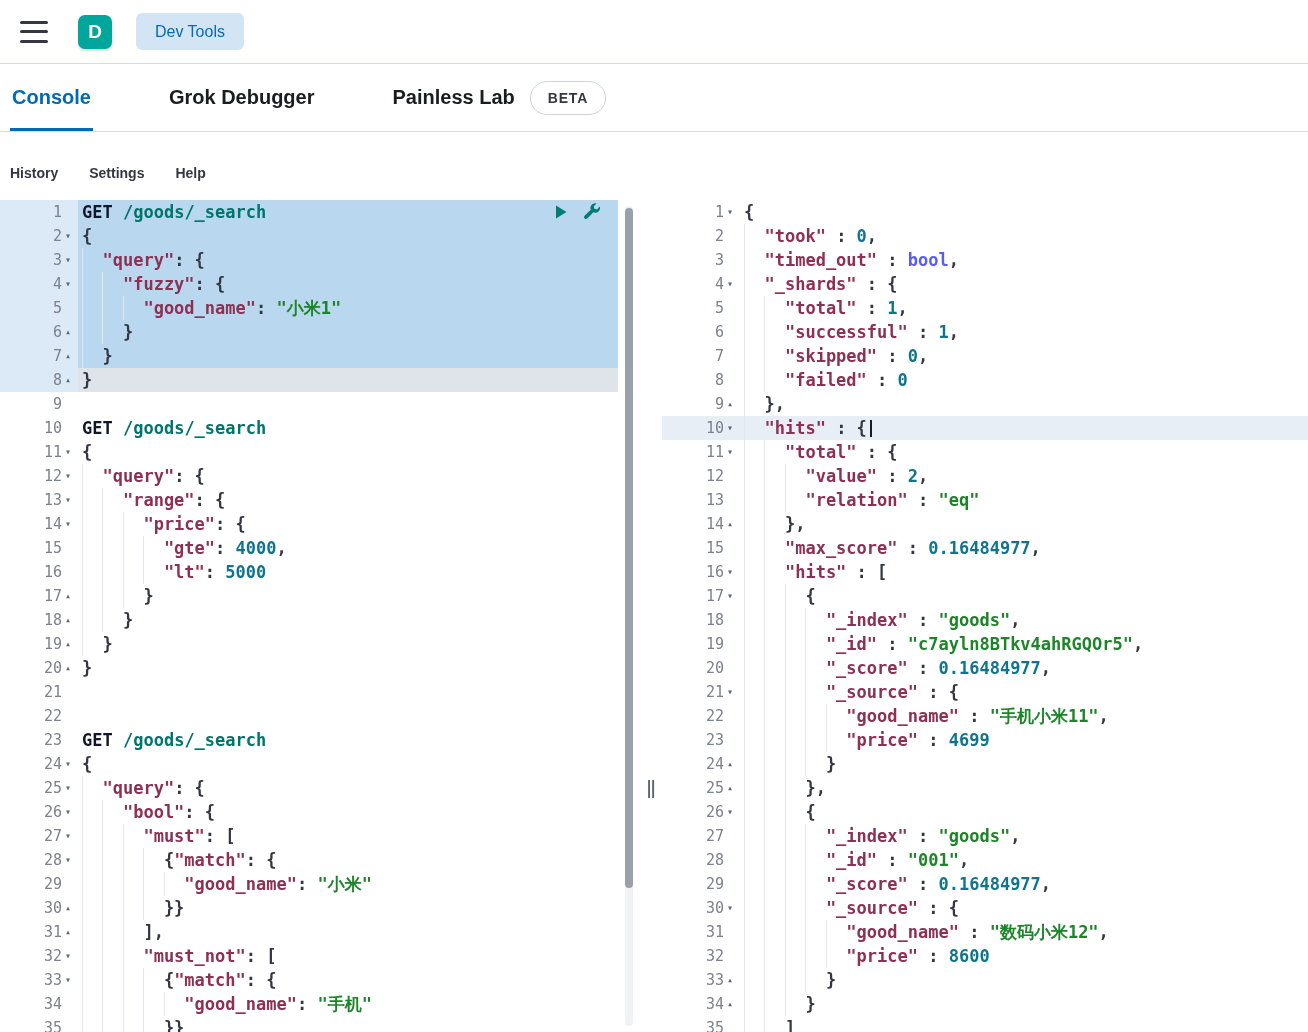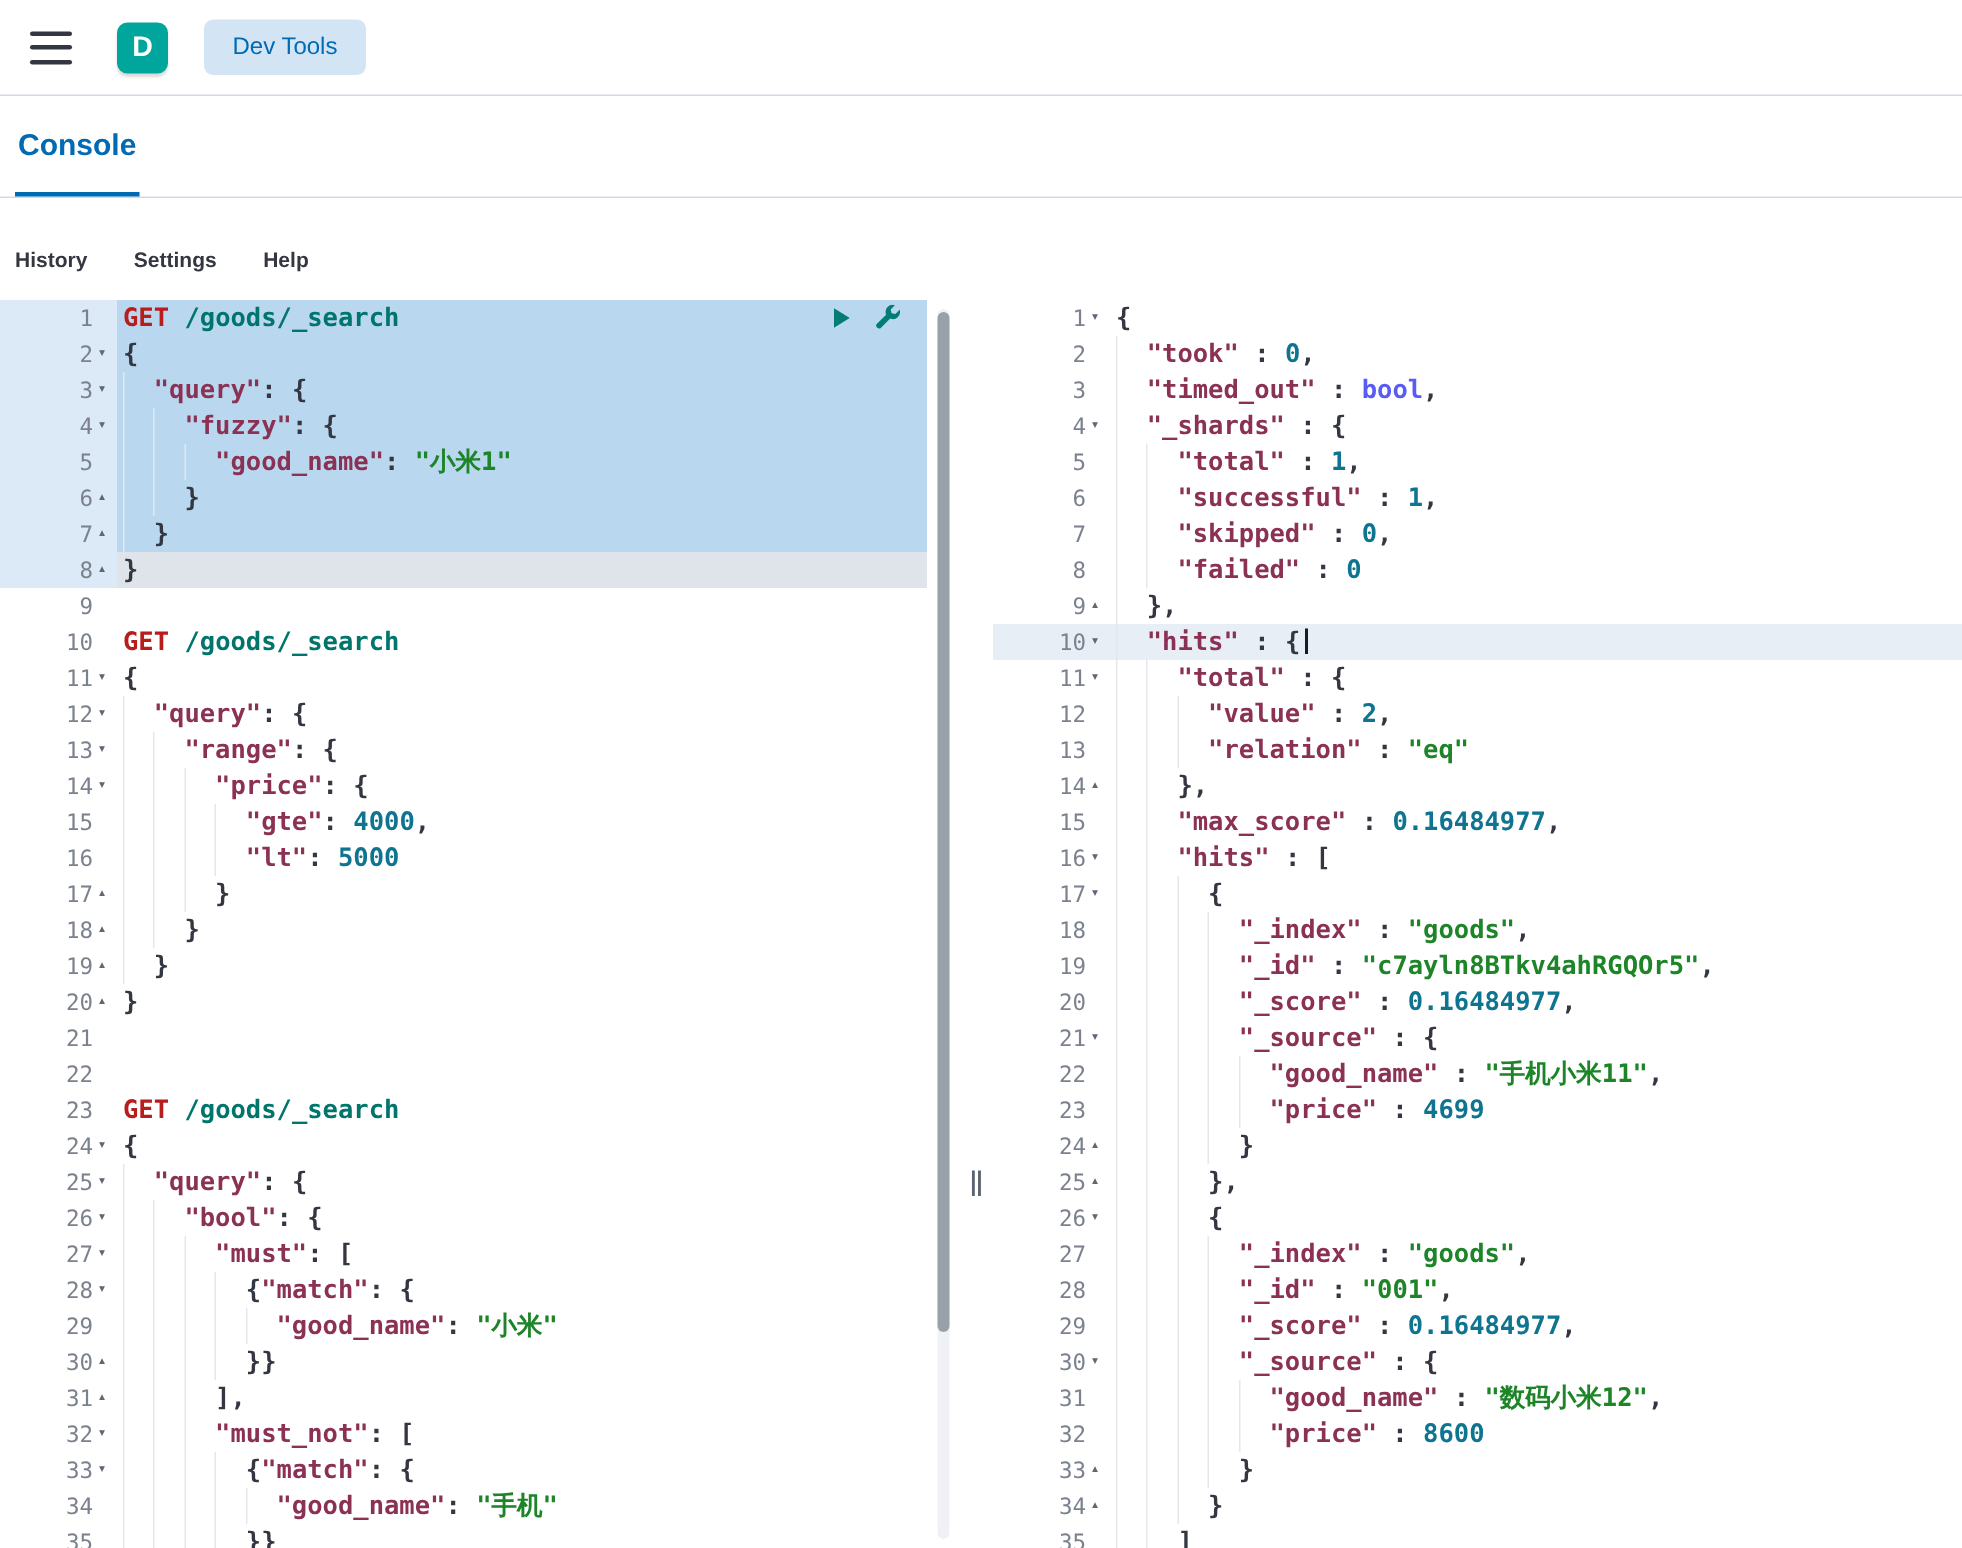--- a/index.html
+++ b/index.html
@@ -36,21 +36,21 @@
 
   .line { display: flex; height: 24px; line-height: 24px; }
   .gut { width: 78px; flex: none; display: flex; justify-content: flex-end; align-items: center; }
   .num { color: #7b828e; font-size: 15px; }
   .fold { width: 16px; flex: none; text-align: left; padding-left: 3px; font-size: 10px; color: #5f6674; cursor: pointer; }
   .code { white-space: pre; padding-left: 4px; flex: 1; font-weight: bold; color: #343741; position: relative; }
 
   .iu { display: inline-block; width: 2ch; height: 24px; vertical-align: top; border-left: 1px solid #e4e7ec; }
 
   
-  .tk-m { color: #b91c1c; }
+  .tk-m { color: #0f172a; }
   .tk-u { color: #00756c; }
   .tk-k { color: #8b3154; }
   .tk-s { color: #1d8428; }
   .tk-n { color: #0e7490; }
   .tk-b { color: #585cf6; }
   .tk-p { color: #343741; }
 
   
   .hl-sel .code { background: #b9d8ef; }
   .hl-sel .gut  { background: #dce9f6; }
@@ -79,20 +79,25 @@
       <span></span>
         <span></span>
         <span></span>
     </button>
     <div class="logo">D</div>
     <div class="breadcrumb-chip">Dev Tools</div>
   </div>
 
   <nav class="tabs">
     <div class="tab active">Console</div>
+    <div class="tab">Grok Debugger</div>
+    <div class="tab">
+      <span>Painless Lab</span>
+      <span class="beta-badge">BETA</span>
+    </div>
   </nav>
 
   <div class="console-menu">
     <span class="menu-item">History</span>
     <span class="menu-item">Settings</span>
     <span class="menu-item">Help</span>
   </div>
 
   <div class="editor">
 

